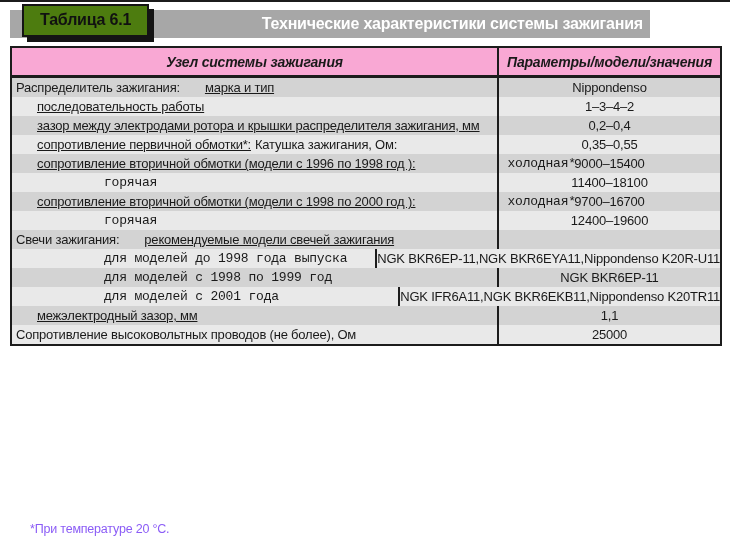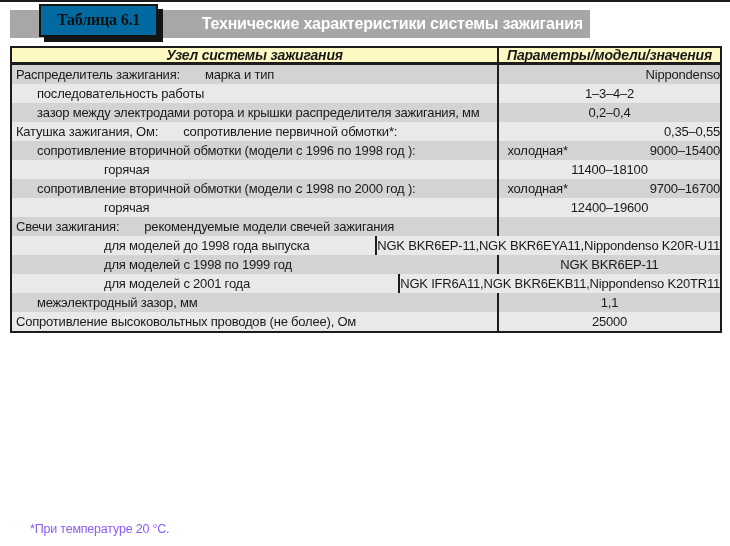--- a/index.html
+++ b/index.html
@@ -8,68 +8,67 @@
     font-family: "Liberation Sans", "DejaVu Sans", sans-serif;
     color: #1a1a1a;
     position: relative;
     letter-spacing: -0.2px;
   }
   .top-rule {
     position: absolute; top: 0; left: 0; width: 730px; height: 2px; background: #1c1c1c;
   }
   
   .title-bar {
-    position: absolute; top: 10px; left: 10px; width: 580px; height: 28px;
+    position: absolute; top: 10px; left: 10px; width: 640px; height: 28px;
     background: #a7a7a7;
     display: flex; align-items: center; justify-content: flex-end;
     padding-right: 7px;
   }
   .title-bar .title-text {
     color: #ffffff; font-weight: bold; font-size: 16px; letter-spacing: -0.2px;
   }
   .table-badge {
-    position: absolute; top: 4px; left: 39px;
-    background: #0369a1;
+    position: absolute; top: 4px; left: 22px;
+    background: #4d7c0f;
     border: 2px solid #141414;
     box-shadow: 5px 5px 0 #141414;
     padding: 5px 16px 6px 16px;
     z-index: 2;
-    font-family: Liberation Serif, serif;
   }
   .table-badge .badge-text { font-weight: bold; font-size: 16px; color: #111; }
   
   .spec-table {
     position: absolute; top: 46px; left: 10px; width: 712px;
     border: 2px solid #1c1c1c;
     background: #ffffff;
     font-size: 13px;
   }
   .thead {
-    display: flex; background: #fef9c3; height: 17px;
+    display: flex; background: #f9a8d4; height: 30px;
     border-bottom: 3px solid #1c1c1c;
   }
   .th {
     display: flex; align-items: center; justify-content: center;
     font-weight: bold; font-style: italic; font-size: 14px;
   }
   .th.c1 { width: 487px; border-right: 2px solid #1c1c1c; }
   .th.c2 { flex: 1; }
   .trow { display: flex; }
   .trow.dark  { background: #d3d3d3; }
   .trow.light { background: #e9e9e9; }
   .td { display: flex; }
   .td.c1 { width: 487px; border-right: 2px solid #1c1c1c; justify-content: flex-start; }
   .td.c2 { flex: 1; align-items: center; text-align: center; }
   .td.c2.valign-center { justify-content: center; }
-  .td.c2.valign-bottom { justify-content: flex-end; }
+  .td.c2.valign-bottom { justify-content: center; }
   .td.c2.valign-top    { justify-content: flex-start; }
   .line, .vline { line-height: 19px; white-space: nowrap; }
   .indent-0 { padding-left: 4px; }
-  .indent-1 { padding-left: 25px; }
-  .indent-2 { padding-left: 92px; }
+  .indent-1 { padding-left: 25px; text-decoration: underline; }
+  .indent-2 { padding-left: 92px; font-family: Liberation Mono, monospace; }
   
   .footnote {
     position: absolute; top: 522px; left: 30px;
     font-size: 12.5px; color: #8b5cf6;
   }
 </style>
 </head>
 <body>
 
 <div class="top-rule"></div>
@@ -108,22 +107,22 @@
       <div class="trow dark">
         <div class="td c1">
           <div class="line indent-1">зазор между электродами ротора и крышки распределителя зажигания, мм</div>
         </div>
         <div class="td c2 valign-center">
           <div class="vline">0,2–0,4</div>
         </div>
       </div>
       <div class="trow light">
         <div class="td c1">
+          <div class="line indent-1">сопротивление первичной обмотки*:</div>
           <div class="line indent-0">Катушка зажигания, Ом:</div>
-          <div class="line indent-1">сопротивление первичной обмотки*:</div>
         </div>
         <div class="td c2 valign-bottom">
           <div class="vline">0,35–0,55</div>
         </div>
       </div>
       <div class="trow dark">
         <div class="td c1">
           <div class="line indent-1">сопротивление вторичной обмотки (модели с 1996 по 1998 год ):</div>
           <div class="line indent-2">холодная*</div>
         </div>

